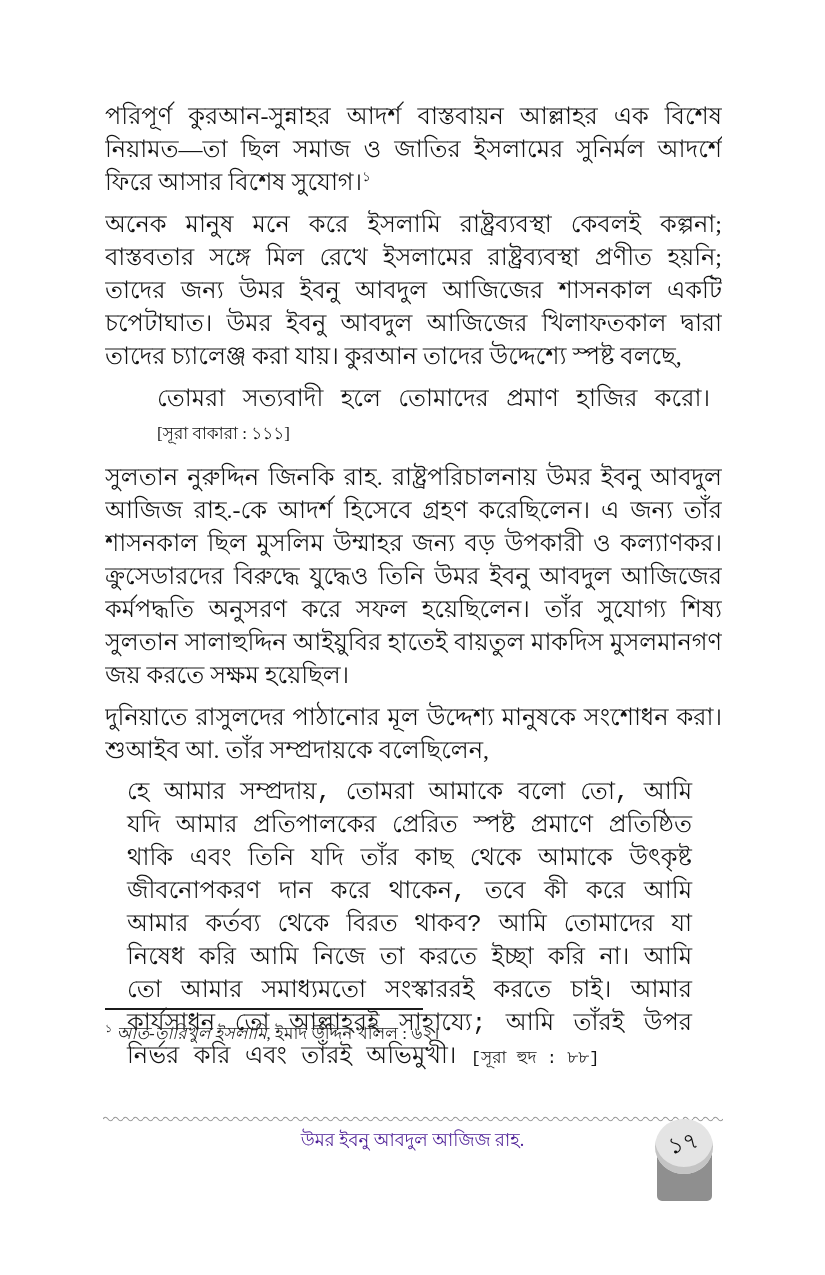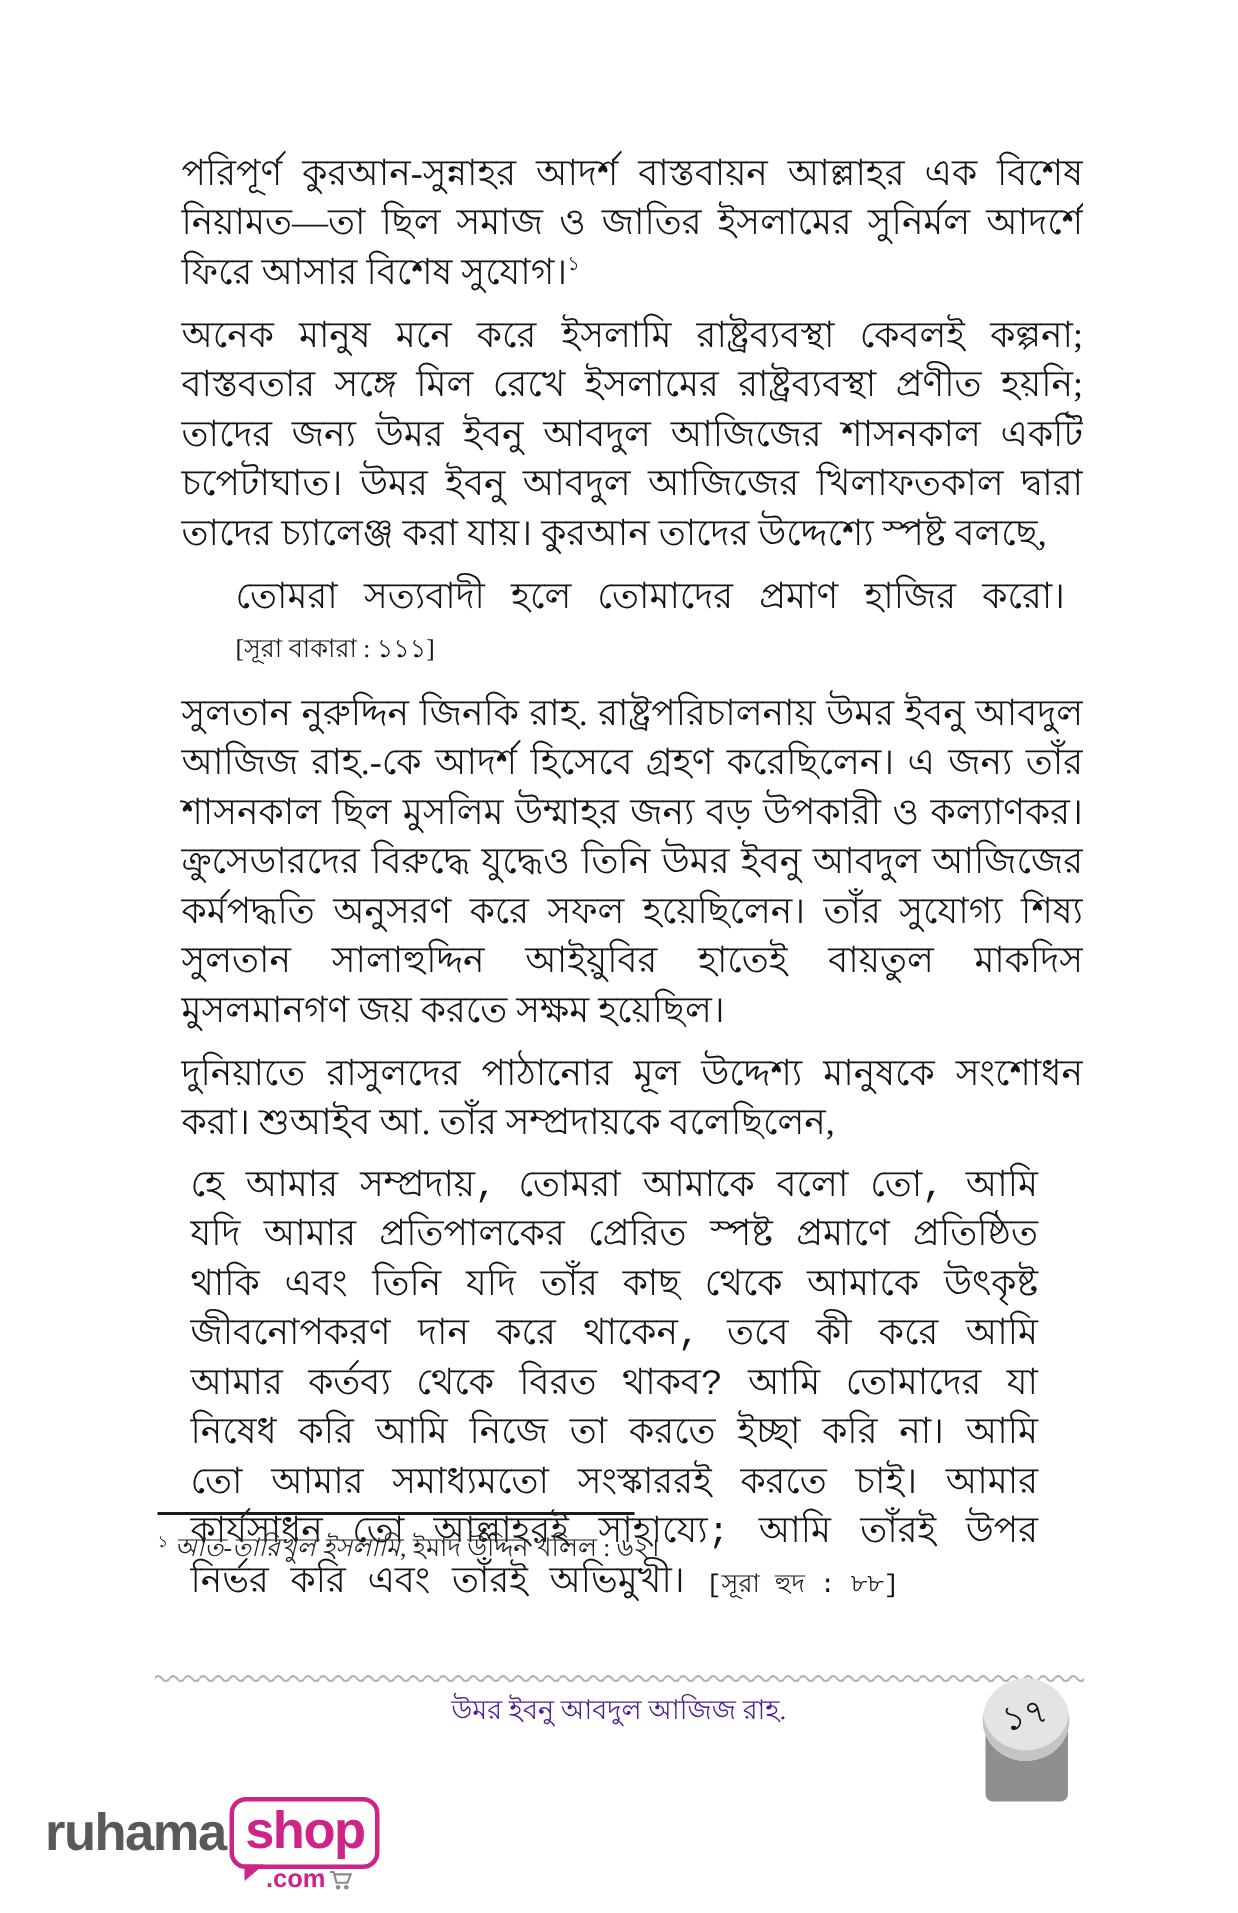--- a/index.html
+++ b/index.html
@@ -13,21 +13,21 @@
   }
   .body-text{
     position:absolute;
     top:100px;left:105px;
     width:617px;height:978px;
     overflow:hidden;
     font-size:24px;
     line-height:33px;
   }
   .para{
-    margin:0 0 9px 16px;
+    margin:0 0 9px 0;
     text-align:justify;
   }
   .fn-ref{
     font-size:13px;
     vertical-align:super;
     line-height:0;
   }
   .quote{
     margin:2px 12px 11px 52px;
     text-align:justify;
@@ -181,28 +181,14 @@
 
   <div class="running-title">উমর ইবনু আবদুল আজিজ রাহ.</div>
 
   <div class="page-badge">
     <div class="badge-rect"></div>
     <div class="badge-circle">
       <span class="badge-num">১৭</span>
     </div>
   </div>
 
-  <div class="logo">
-    <div class="logo-row">
-      <span class="brand1">ruhama</span>
-      <span class="bubble"><span>shop</span><span class="bubble-tail"></span></span>
-    </div>
-    <div class="domain-row">
-      <span>.com</span>
-      <svg class="cart-icon" xmlns="http://www.w3.org/2000/svg" width="17" height="15" viewBox="0 0 17 15">
-        <path d="M1 2 h2.4 l2 7.2 h7.2 l2.2 -5.6 h-10.6" fill="none" stroke="#8a8a8a" stroke-width="1.4"></path>
-        <circle cx="6.4" cy="12.2" r="1.5" fill="#8a8a8a"></circle>
-        <circle cx="11.8" cy="12.2" r="1.5" fill="#8a8a8a"></circle>
-      </svg>
-    </div>
-  </div>
 
 </div>
 
 </body></html>

